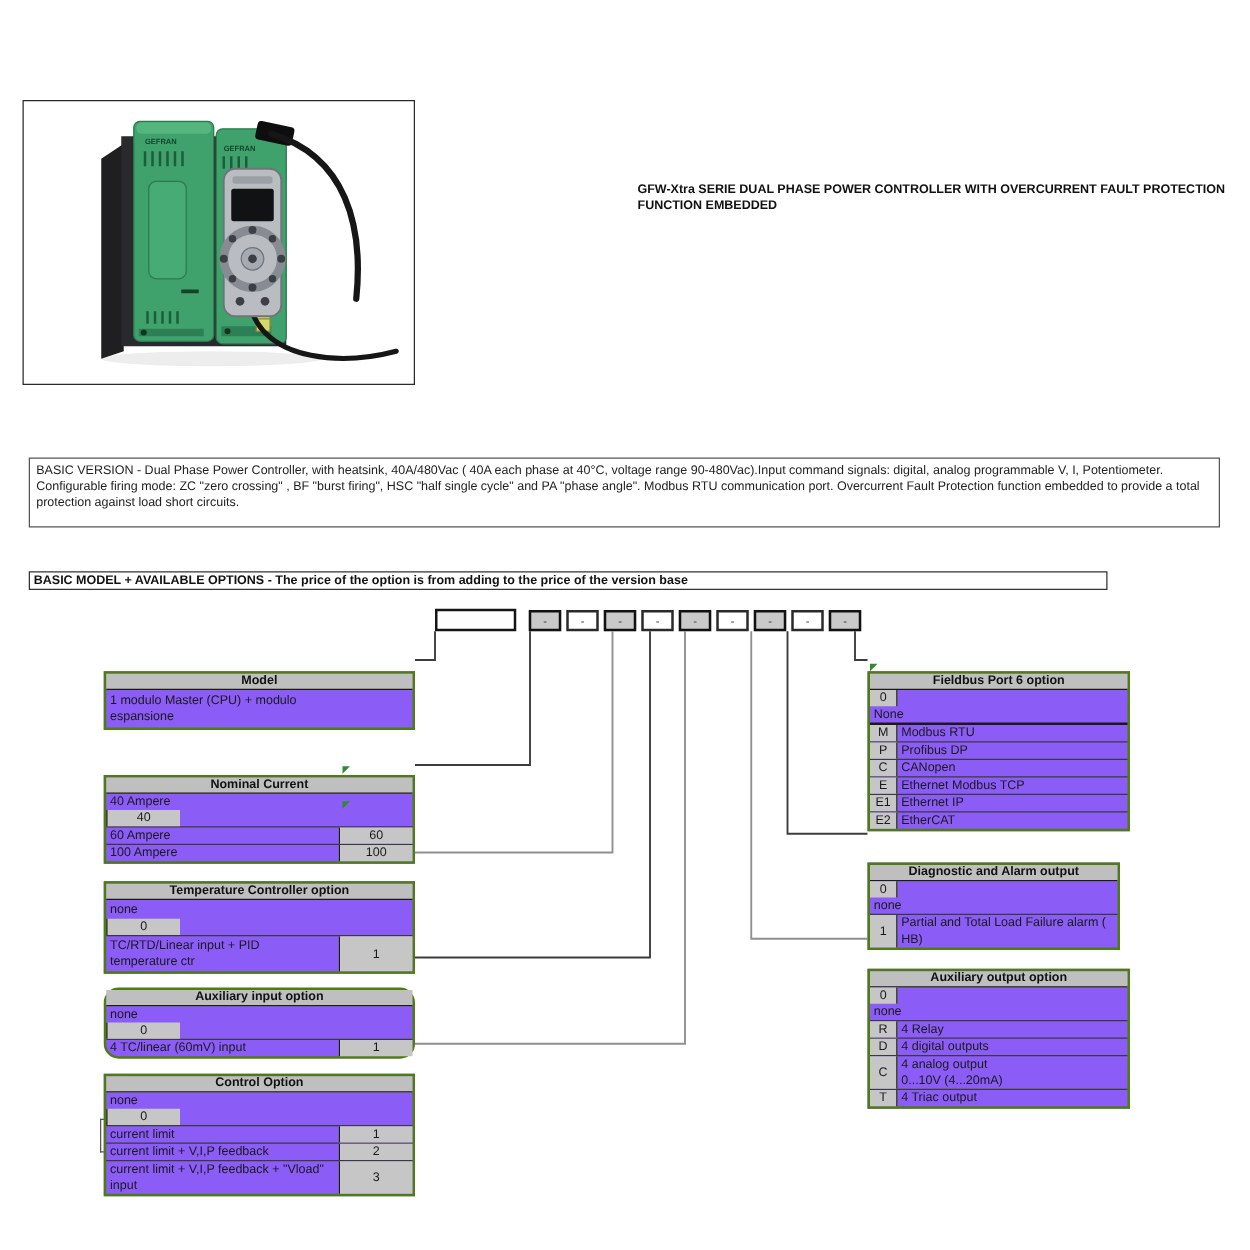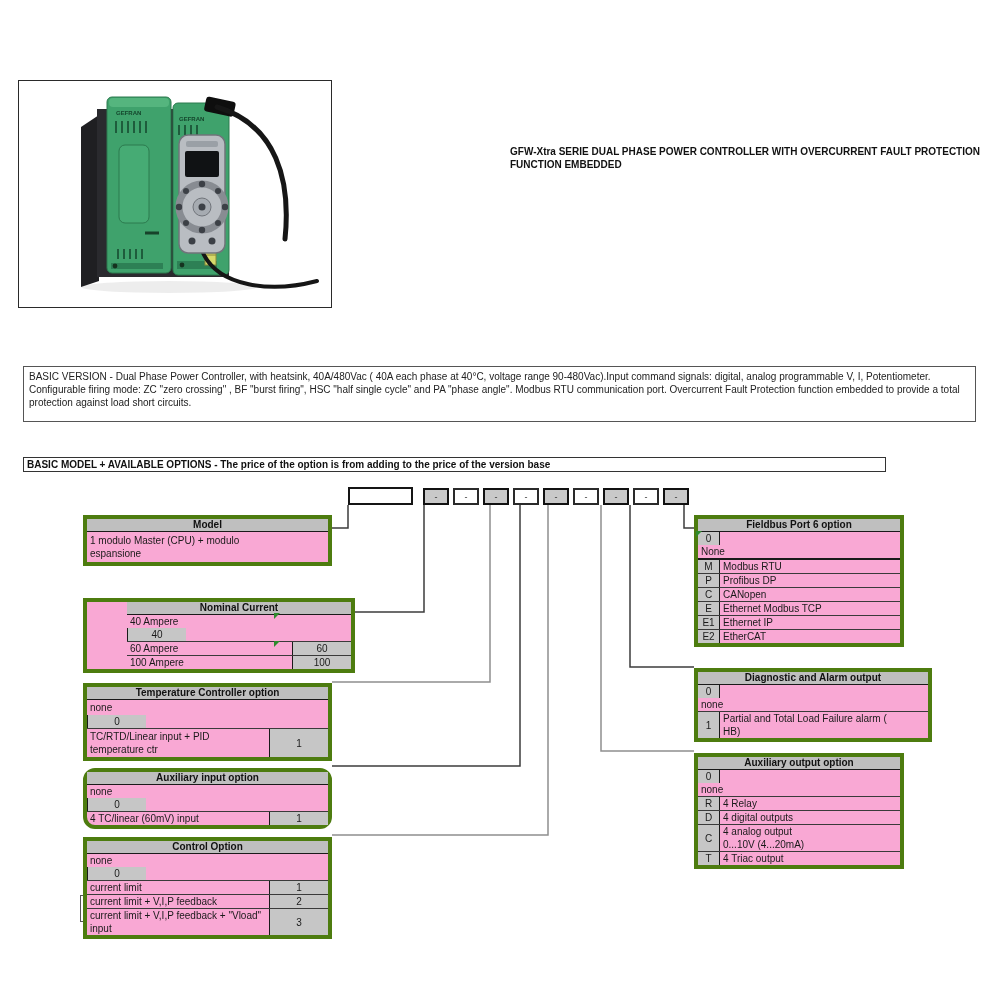--- a/index.html
+++ b/index.html
@@ -32,45 +32,45 @@
   .dash-box{width:26px;height:17px;box-sizing:border-box;border:2px solid #2a2a2a;
             display:flex;align-items:center;justify-content:center;
             font-size:9px;color:#333;background:#fff;}
   .dash-box.gray{background:#c9c9c9;border-color:#111;}
 
   
   .overlay{position:absolute;left:0;top:0;width:1000px;height:1000px;
            pointer-events:none;z-index:0;}
 
   
-  .opt-table{position:absolute;border:4px solid #4d7c0f;box-sizing:border-box;
-             background:#f9a8d4;font-size:10px;z-index:2;}
+  .opt-table{position:absolute;border:2px solid #4d7c0f;box-sizing:border-box;
+             background:#8b5cf6;font-size:10px;z-index:2;margin-top:22px;}
   .opt-table .thead{background:#bfbfbf;font-weight:bold;text-align:center;
                     border-bottom:1px solid #1a1a1a;line-height:12px;min-height:12px;
                     color:#111;}
   .opt-table .row{display:flex;border-top:1px solid #3a3a3a;}
   .opt-table .tbody .row:first-child{border-top:none;flex-direction:column;}
   .opt-table .lab{flex:1;padding:0 3px;display:flex;align-items:center;
                   line-height:13px;min-height:13px;white-space:pre-line;}
   .opt-table .val{display:flex;align-items:center;justify-content:center;
                   background:#c6c6c6;line-height:13px;}
   .val-right .val{width:58px;border-left:1px solid #1a1a1a;}
   .val-left  .val{width:21px;border-right:1px solid #1a1a1a;}
   
   [data-table="model"]    {left:83px;top:515px;width:249px;}
   [data-table="model"] .row{min-height:30px;}
-  [data-table="nominal"]  {left:83px;top:598px;width:272px;padding-left:40px;}
+  [data-table="nominal"]  {left:83px;top:598px;width:249px;}
   [data-table="temp"]     {left:83px;top:683px;width:249px;}
   [data-table="temp"] .row{min-height:28px;}
   [data-table="auxinput"] {left:83px;top:768px;width:249px;border-radius:12px;}
   [data-table="control"]  {left:83px;top:837px;width:249px;}
   [data-table="fieldbus"] {left:694px;top:515px;width:210px;}
   [data-table="fieldbus"] .tbody .row:first-child{min-height:26px;}
   [data-table="fieldbus"] .tbody .row:nth-child(2){border-top:2px solid #1a1a1a;}
-  [data-table="diagnostic"]{left:694px;top:668px;width:238px;}
+  [data-table="diagnostic"]{left:694px;top:668px;width:202px;}
   [data-table="auxoutput"] {left:694px;top:753px;width:210px;}
 
   
   .marker{position:absolute;width:0;height:0;z-index:5;
           border-top:6px solid #2e8b2e;border-right:6px solid transparent;}
 
   .bracket{position:absolute;left:80px;top:895px;height:25px;width:3px;
            border-left:1px solid #555;border-top:1px solid #555;border-bottom:1px solid #555;}
 </style>
 </head>

